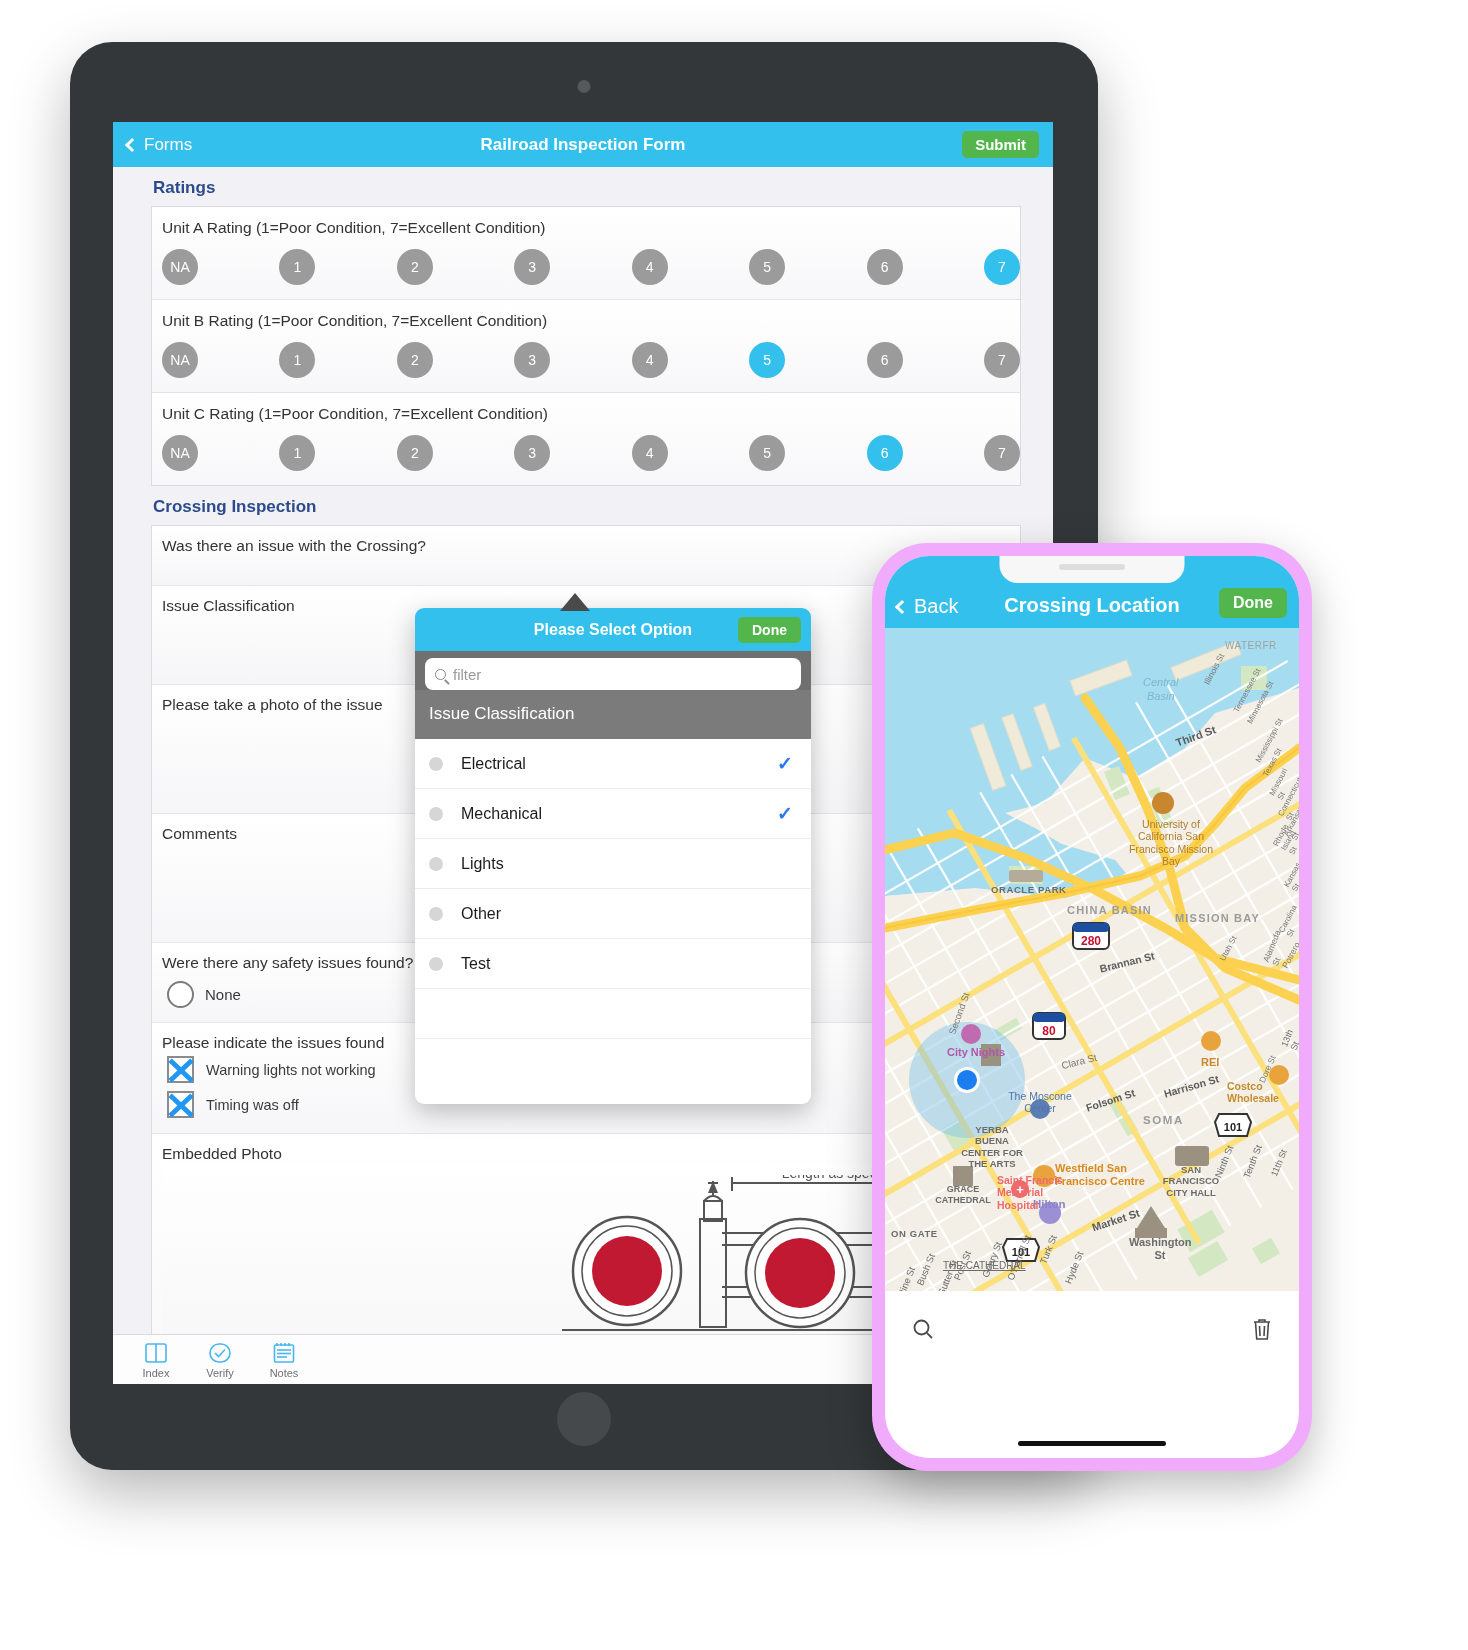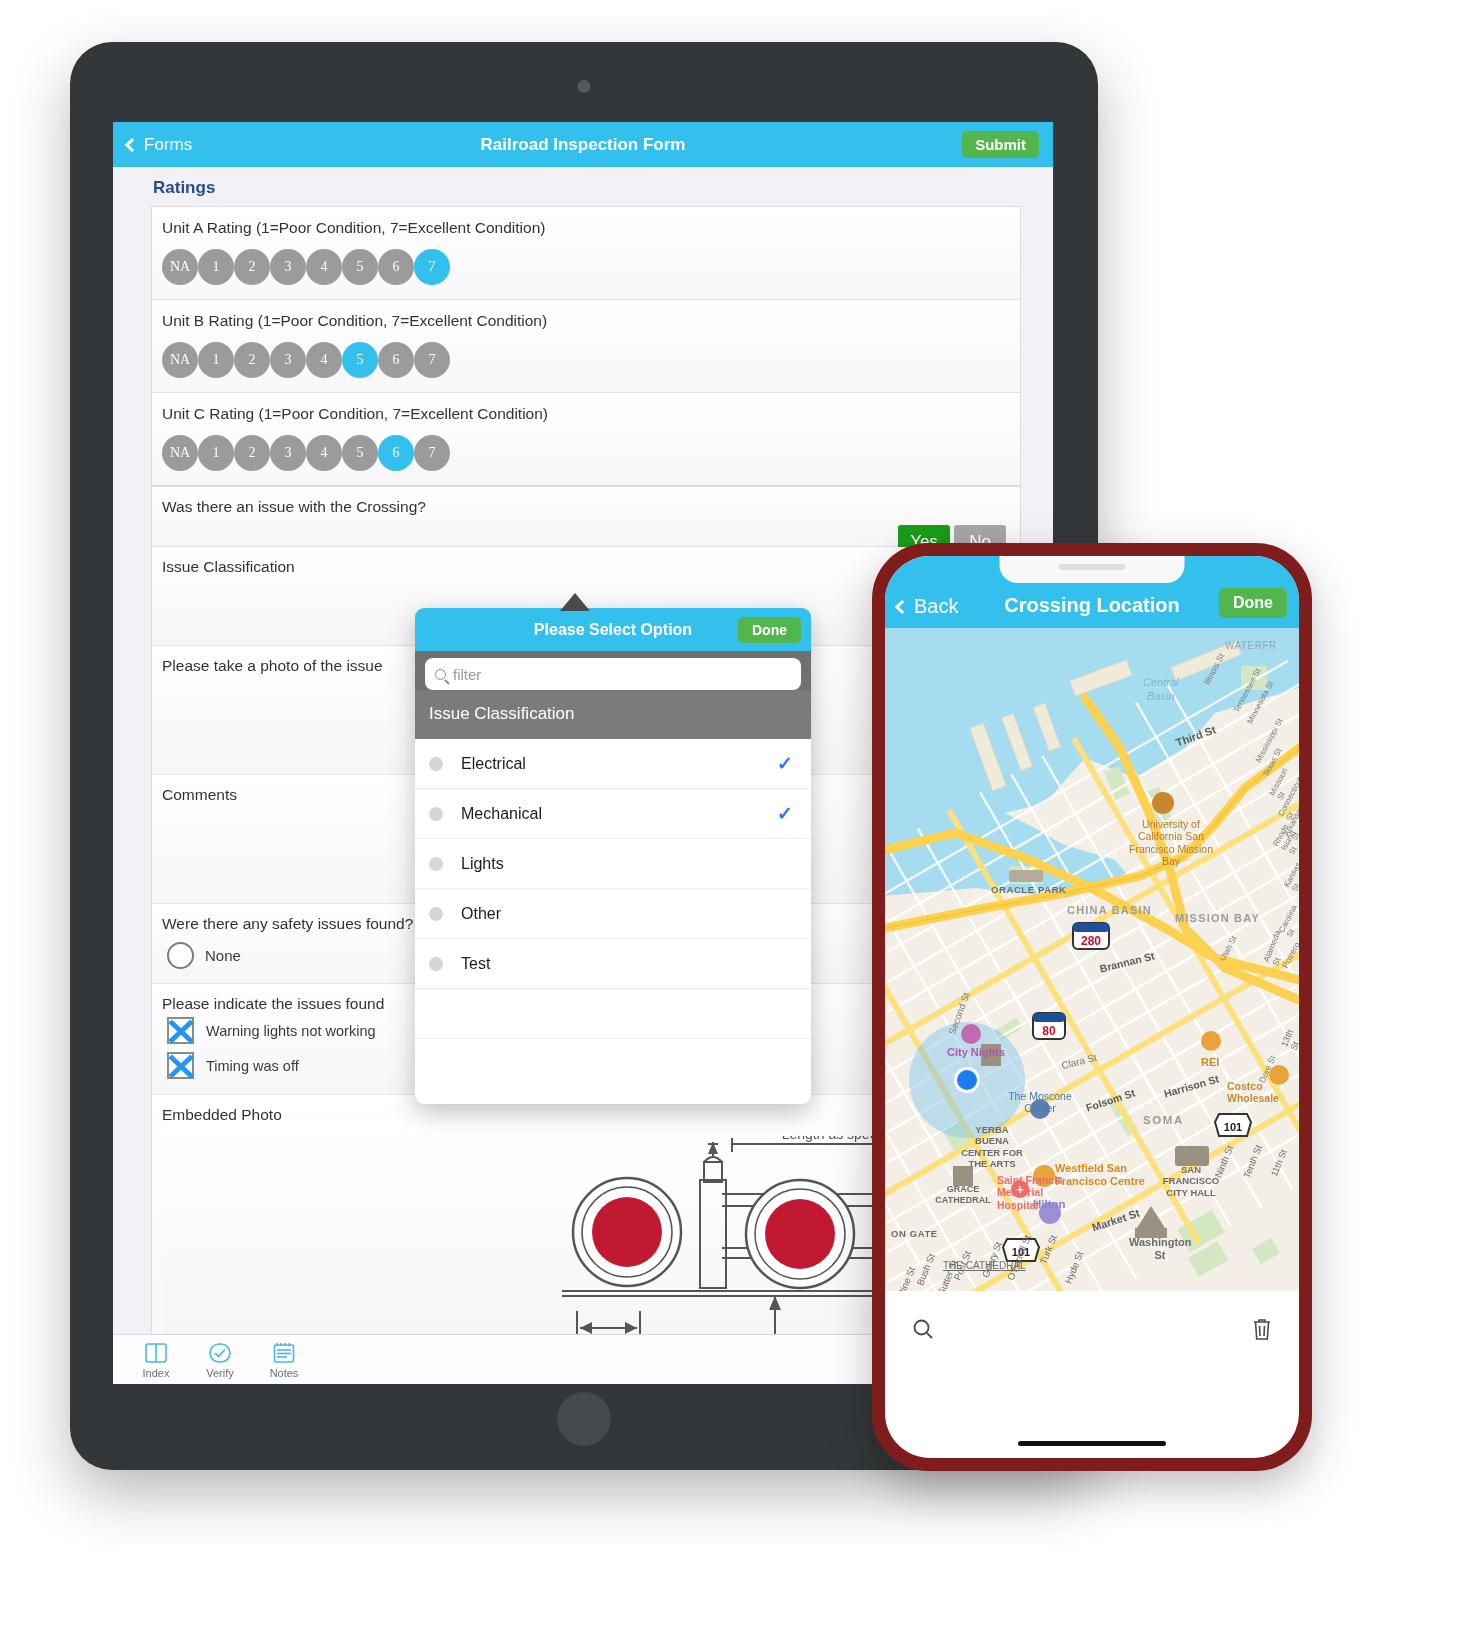--- a/index.html
+++ b/index.html
@@ -26,21 +26,21 @@
   .ipad-title{ position:absolute; left:0; right:0; text-align:center; font-size:17px; font-weight:600; pointer-events:none;}
   .btn-submit{ margin-left:auto; background:#52b64c; color:#fff; font-size:15px; font-weight:600; padding:5px 13px; border-radius:5px; z-index:3;}
 
   
   .form-body{ height:calc(100% - 45px - 50px); background:#f2f2f6; padding:0 0 0 0; position:relative; overflow:hidden;}
   .section-title{ color:#2c4b8c; font-size:17px; font-weight:600; padding:11px 0 8px 40px; }
   .card{ margin:0 32px 0 38px; background:#15803d; border:1px solid #dcdce0; }
   .q-row{ border-bottom:1px solid #e3e3e6; padding:12px 0 0 10px; background:linear-gradient(#ffffff,#f7f7f9); }
   .q-row:last-child{ border-bottom:none; }
   .q-label{ font-size:15.5px; color:#333; padding-left:0; }
-  .rating-strip{ display:flex; justify-content:flex-start; padding:12px 0 14px;font-family:Liberation Serif, serif; }
+  .rating-strip{ display:flex; justify-content:space-between; padding:12px 0 14px; }
   .rbtn{ width:36px;height:36px;border-radius:50%; background:#9b9b9b; color:#fff; display:flex;align-items:center;justify-content:center; font-size:14px; }
   .rbtn.sel{ background:#33c0ec; }
 
   .ci-card{ margin:0 32px 0 38px; background:#fff; border:1px solid #dcdce0; }
   .ci-row{ border-bottom:1px solid #e6e6e9; padding:11px 14px 11px 10px; background:linear-gradient(#ffffff,#f6f6f8); position:relative;}
   .ci-label{ font-size:15.5px; color:#333; }
   .yn{ position:absolute; right:14px; bottom:-12px; display:flex; gap:4px; }
   .yn span{ width:52px;height:33px; display:flex;align-items:center;justify-content:center; color:#fff; font-size:17px; border-radius:3px;}
   .yes{ background:#1a9c1a; }
   .no{ background:#a6a6a6; }
@@ -82,21 +82,21 @@
   .pop-groupbar{ background:#7b7b7b; color:#fff; font-size:17px; padding:14px 14px 15px; }
   .opt{ display:flex; align-items:center; height:50px; padding:0 14px; border-bottom:1px solid #ececec; position:relative;}
   .opt-dot{ width:14px;height:14px;border-radius:50%; background:#d6d6d6; margin-right:18px;}
   .opt-lbl{ font-size:16px; color:#1c1c1e;}
   .opt-check{ position:absolute; right:18px; color:#2878f0; font-size:19px; font-weight:bold;}
   .opt.blank{ border-bottom:1px solid #ececec;}
 
   
   .phone{
     position:absolute; left:872px; top:543px; width:440px; height:928px;
-    background:#7f1d1d; border-radius:56px; box-shadow:0 16px 44px rgba(0,0,0,.26);
+    background:#f0abfc; border-radius:56px; box-shadow:0 16px 44px rgba(0,0,0,.26);
     padding:13px; z-index:50;
   }
   .phone-screen{ width:100%; height:100%; background:#fff; border-radius:45px; overflow:hidden; position:relative;}
   .notch{ position:absolute; left:50%; top:0; transform:translateX(-50%); width:185px;height:27px; background:#f7f7f7; border-bottom-left-radius:18px; border-bottom-right-radius:18px; z-index:6;}
   .speaker{ position:absolute; left:50%; top:8px; transform:translateX(-50%); width:66px;height:6px;border-radius:3px;background:#dedede; z-index:7;}
   .ph-nav{ height:72px; background:#33c0ec; display:flex; align-items:flex-end; padding:0 12px 10px; position:relative;}
   .ph-back{ display:flex; align-items:center; color:#fff; font-size:20px;}
   .ph-title{ position:absolute; left:0;right:0; bottom:11px; text-align:center; color:#fff; font-size:20px; font-weight:600; pointer-events:none;}
   .ph-done{ margin-left:auto; background:#52b64c; color:#fff; font-size:16px; font-weight:600; padding:6px 14px; border-radius:6px; z-index:3;}
   .map{ position:relative; height:663px; overflow:hidden; background:#f2efe9;}
@@ -168,20 +168,21 @@
               <div class="rbtn">2</div>
               <div class="rbtn">3</div>
               <div class="rbtn">4</div>
               <div class="rbtn">5</div>
               <div class="rbtn sel">6</div>
               <div class="rbtn">7</div>
             </div>
           </div>
         </div>
 
+        <div class="section-title">Crossing Inspection</div>
 
         <div class="ci-card">
 
           <div class="ci-row" style="padding-bottom:30px;">
             <div class="ci-label">Was there an issue with the Crossing?</div>
             <div class="yn">
               <span class="yes">Yes</span>
               <span class="no">No</span>
             </div>
           </div>

